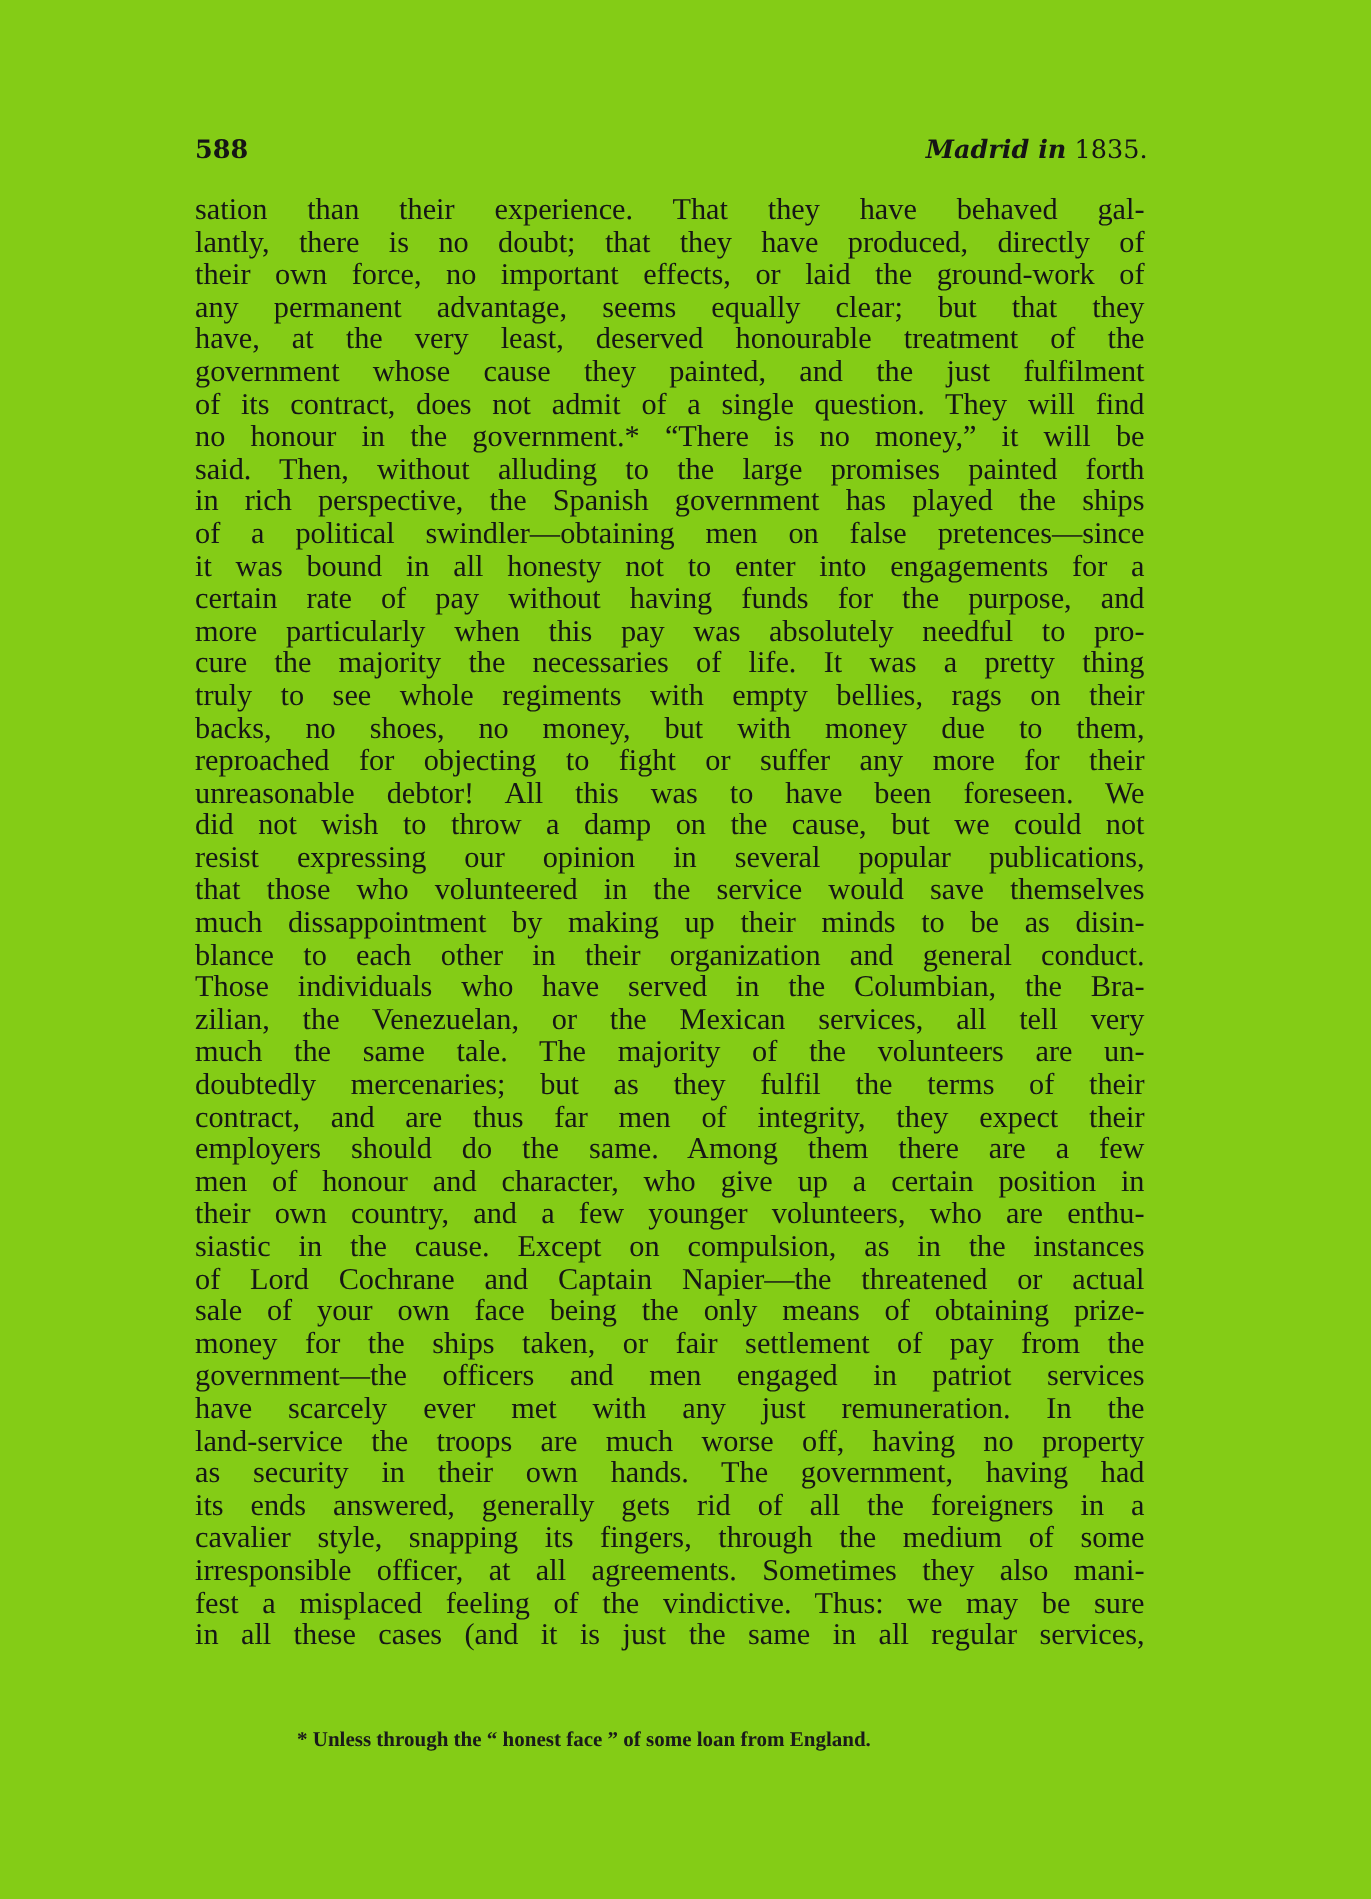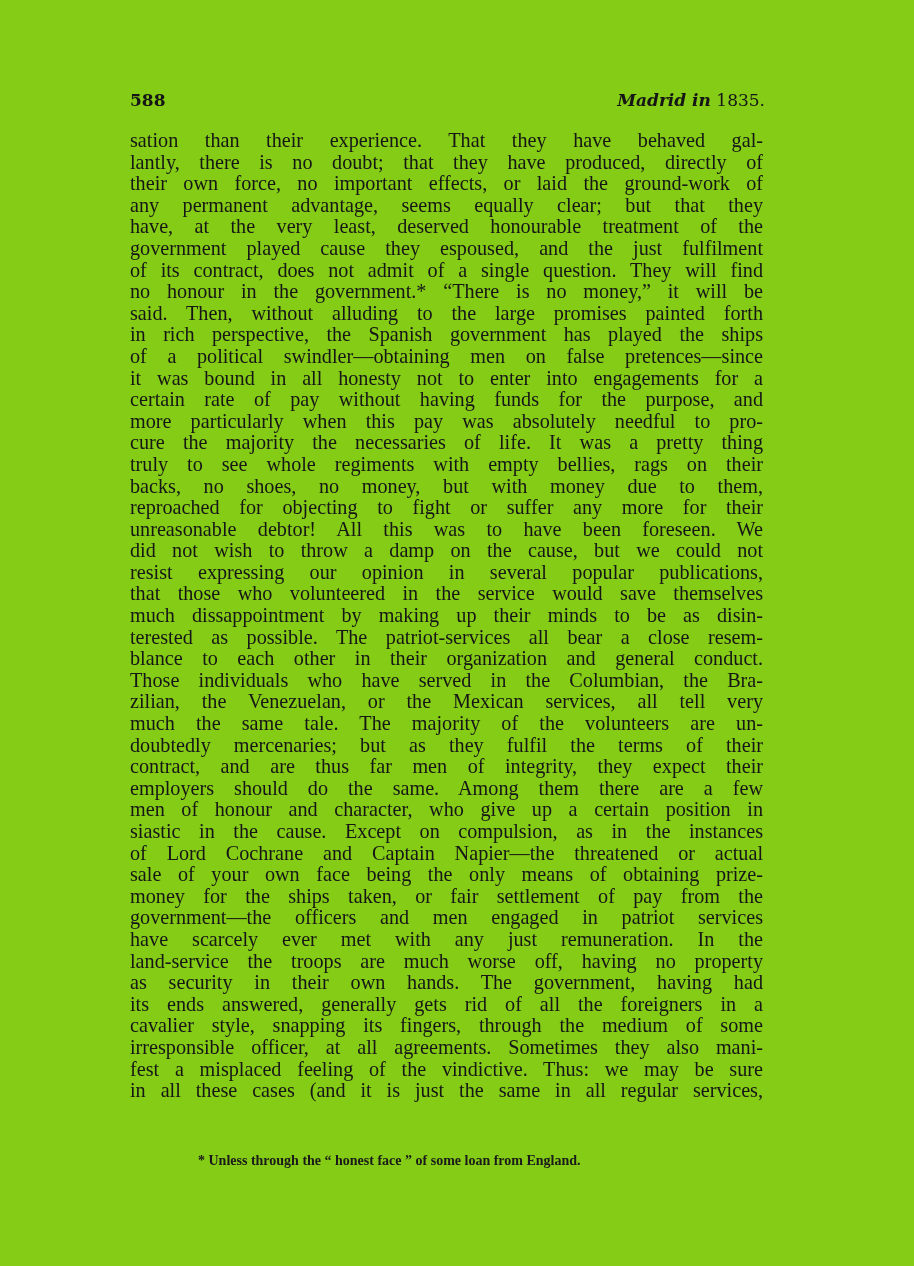--- a/index.html
+++ b/index.html
@@ -25,47 +25,47 @@
       <span>1835.</span>
     </div>
   </div>
 
   <div class="body-text" id="body-text">
       <div class="line">sation than their experience. That they have behaved gal-</div>
       <div class="line">lantly, there is no doubt; that they have produced, directly of</div>
       <div class="line">their own force, no important effects, or laid the ground-work of</div>
       <div class="line">any permanent advantage, seems equally clear; but that they</div>
       <div class="line">have, at the very least, deserved honourable treatment of the</div>
-      <div class="line">government played cause they espoused, and the just fulfilment</div>
+      <div class="line">government whose cause they painted, and the just fulfilment</div>
       <div class="line">of its contract, does not admit of a single question. They will find</div>
       <div class="line">no honour in the government.* “There is no money,” it will be</div>
       <div class="line">said. Then, without alluding to the large promises painted forth</div>
       <div class="line">in rich perspective, the Spanish government has played the ships</div>
       <div class="line">of a political swindler—obtaining men on false pretences—since</div>
       <div class="line">it was bound in all honesty not to enter into engagements for a</div>
       <div class="line">certain rate of pay without having funds for the purpose, and</div>
       <div class="line">more particularly when this pay was absolutely needful to pro-</div>
       <div class="line">cure the majority the necessaries of life. It was a pretty thing</div>
       <div class="line">truly to see whole regiments with empty bellies, rags on their</div>
       <div class="line">backs, no shoes, no money, but with money due to them,</div>
       <div class="line">reproached for objecting to fight or suffer any more for their</div>
       <div class="line">unreasonable debtor! All this was to have been foreseen. We</div>
       <div class="line">did not wish to throw a damp on the cause, but we could not</div>
       <div class="line">resist expressing our opinion in several popular publications,</div>
       <div class="line">that those who volunteered in the service would save themselves</div>
       <div class="line">much dissappointment by making up their minds to be as disin-</div>
-      <div class="line">terested as possible. The patriot-services all bear a close resem-</div>
       <div class="line">blance to each other in their organization and general conduct.</div>
       <div class="line">Those individuals who have served in the Columbian, the Bra-</div>
       <div class="line">zilian, the Venezuelan, or the Mexican services, all tell very</div>
       <div class="line">much the same tale. The majority of the volunteers are un-</div>
       <div class="line">doubtedly mercenaries; but as they fulfil the terms of their</div>
       <div class="line">contract, and are thus far men of integrity, they expect their</div>
       <div class="line">employers should do the same. Among them there are a few</div>
       <div class="line">men of honour and character, who give up a certain position in</div>
+      <div class="line">their own country, and a few younger volunteers, who are enthu-</div>
       <div class="line">siastic in the cause. Except on compulsion, as in the instances</div>
       <div class="line">of Lord Cochrane and Captain Napier—the threatened or actual</div>
       <div class="line">sale of your own face being the only means of obtaining prize-</div>
       <div class="line">money for the ships taken, or fair settlement of pay from the</div>
       <div class="line">government—the officers and men engaged in patriot services</div>
       <div class="line">have scarcely ever met with any just remuneration. In the</div>
       <div class="line">land-service the troops are much worse off, having no property</div>
       <div class="line">as security in their own hands. The government, having had</div>
       <div class="line">its ends answered, generally gets rid of all the foreigners in a</div>
       <div class="line">cavalier style, snapping its fingers, through the medium of some</div>

